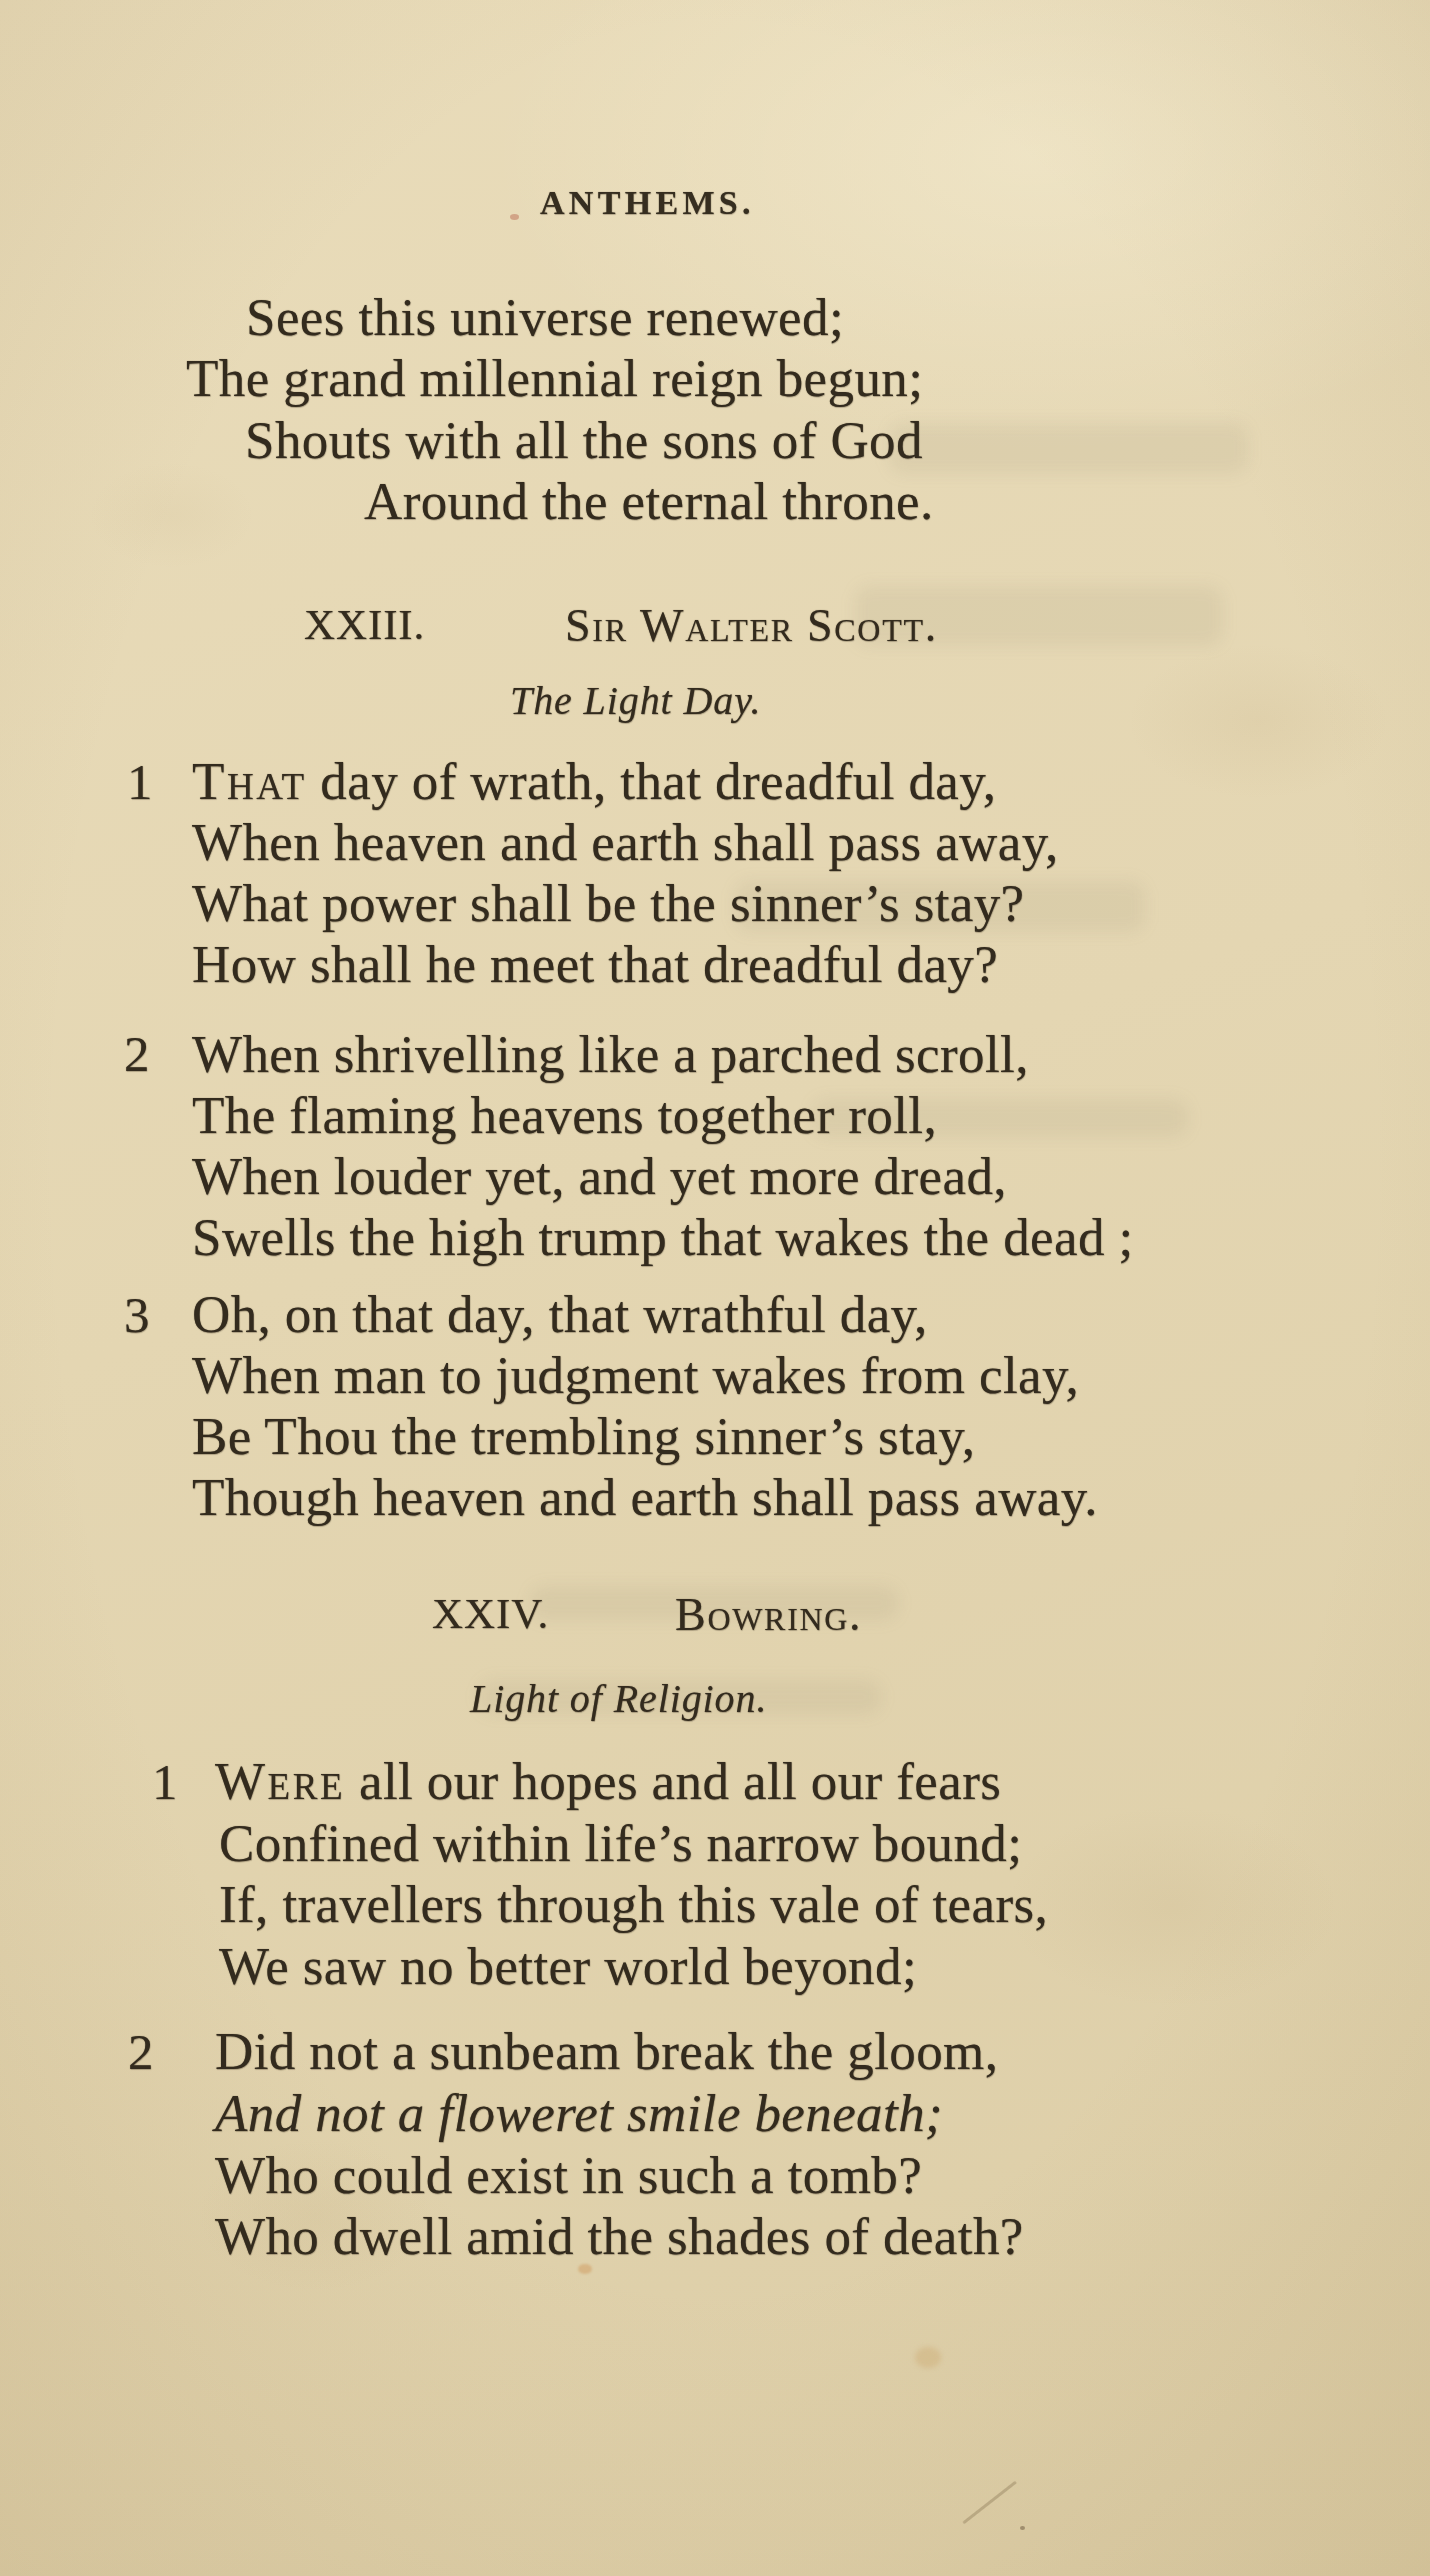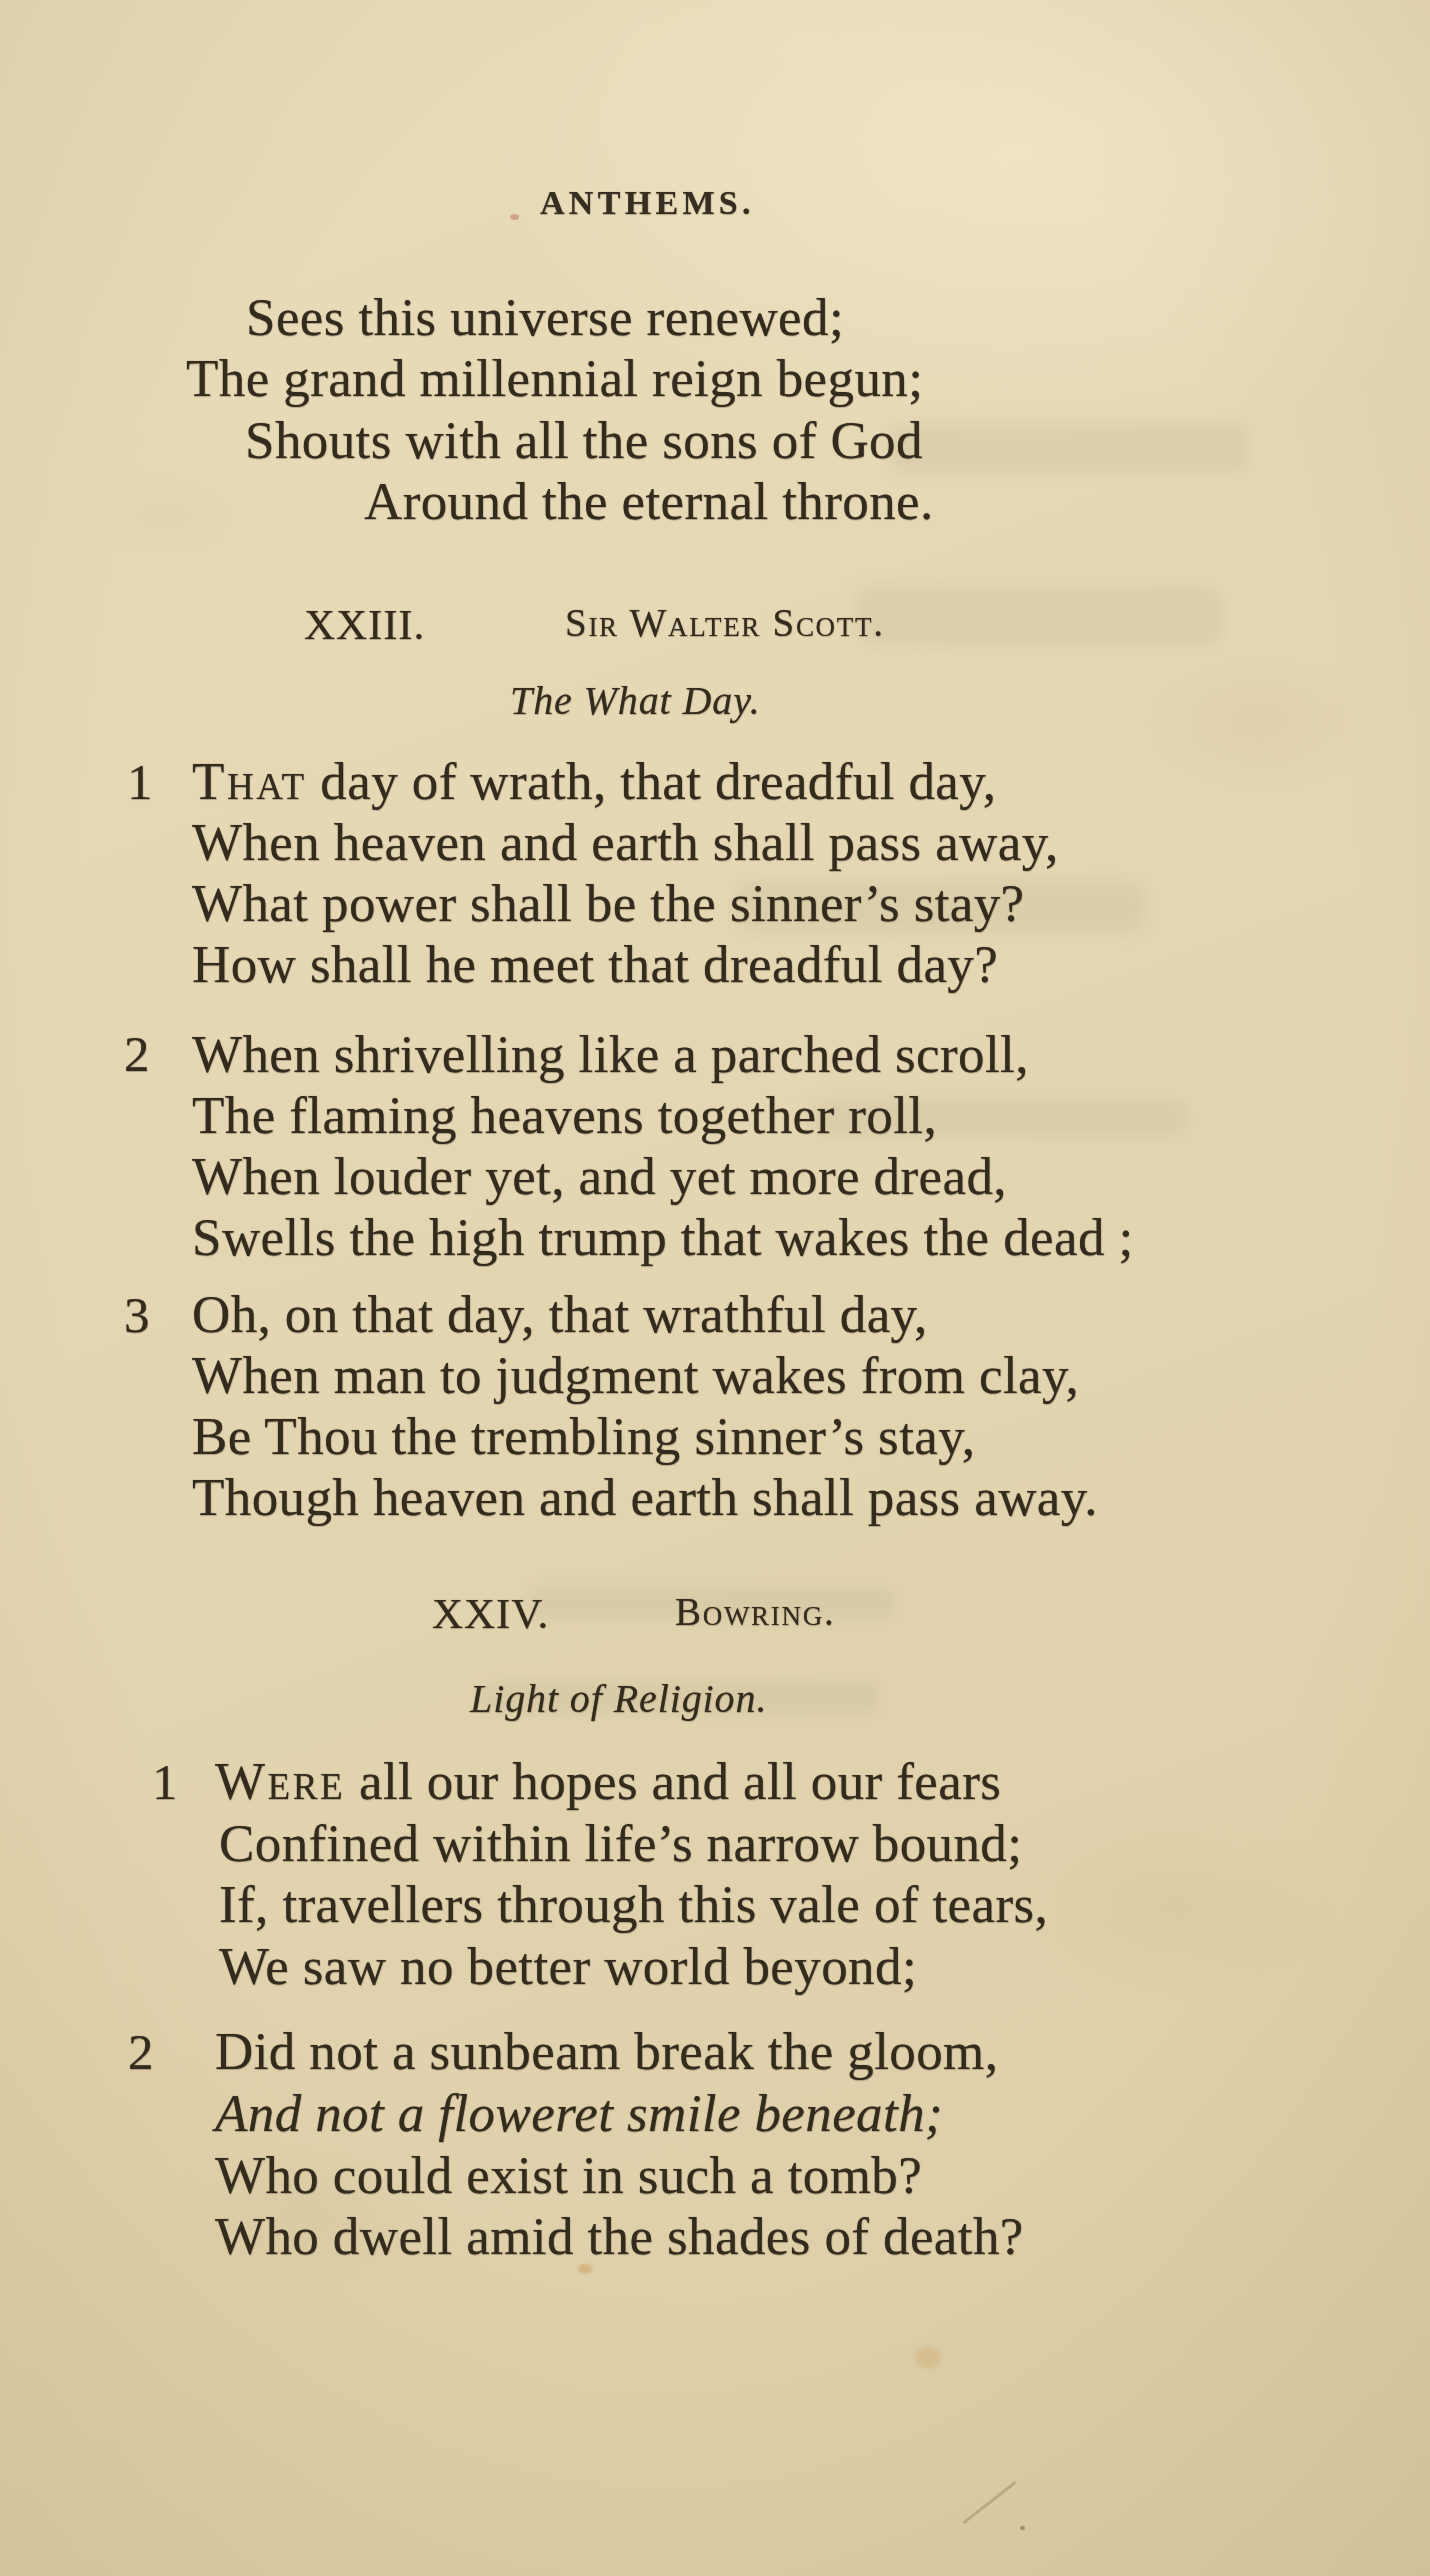--- a/index.html
+++ b/index.html
@@ -24,21 +24,21 @@
     position: absolute;
     white-space: nowrap;
     color: #332b1e;
     font-size: 53px;
     line-height: 1;
     letter-spacing: 0.4px;
     text-shadow: 0 0 1.1px rgba(52,42,26,.55), 0.5px 0.7px 0.8px rgba(60,48,30,.25);
   }
   .running { font-size: 34px; font-weight: bold; letter-spacing: 4.3px; color: #362e20; }
   .hnum    { font-size: 43px; letter-spacing: 0.9px; }
-  .hauthor { font-size: 39px; font-variant: small-caps; letter-spacing: 1.7px; }
+  .hauthor { font-size: 46px; font-variant: small-caps; letter-spacing: 1.7px; }
   .htitle  { font-size: 40px; font-style: italic; letter-spacing: 0.9px; }
   .vnum    { font-size: 51px; }
   .sc      { font-variant: small-caps; letter-spacing: 2.6px; }
   .ghost {
     position: absolute;
     background: rgba(134,124,95,.10);
     filter: blur(7.7px);
     border-radius: 15.4px;
   }
   .speck { position: absolute; border-radius: 50%; }
@@ -71,21 +71,21 @@
 
   <span class="t running" style="left:540px; top:186px;">ANTHEMS.</span>
 
   <span class="t" style="left:246px; top:291px;">Sees this universe renewed;</span>
   <span class="t" style="left:186px; top:352px;">The grand millennial reign begun;</span>
   <span class="t" style="left:245px; top:414px;">Shouts with all the sons of God</span>
   <span class="t" style="left:364px; top:475px;">Around the eternal throne.</span>
 
   <span class="t hnum" style="left:304px; top:603px;">XXIII.</span>
   <span class="t hauthor" style="left:565px; top:603px;">Sir Walter Scott.</span>
-  <span class="t htitle" style="left:510px; top:681px;">The What Day.</span>
+  <span class="t htitle" style="left:510px; top:681px;">The Light Day.</span>
 
   <span class="t vnum" style="left:127px; top:757px;">1</span>
   <span class="t" style="left:192px; top:755px;"><span class="sc">That</span><span> day of wrath, that dreadful day,</span></span>
   <span class="t" style="left:192px; top:816px;">When heaven and earth shall pass away,</span>
   <span class="t" style="left:192px; top:877px;">What power shall be the sinner’s stay?</span>
   <span class="t" style="left:192px; top:938px;">How shall he meet that dreadful day?</span>
 
   <span class="t vnum" style="left:124px; top:1029px;">2</span>
   <span class="t" style="left:192px; top:1028px;">When shrivelling like a parched scroll,</span>
   <span class="t" style="left:192px; top:1089px;">The flaming heavens together roll,</span>

